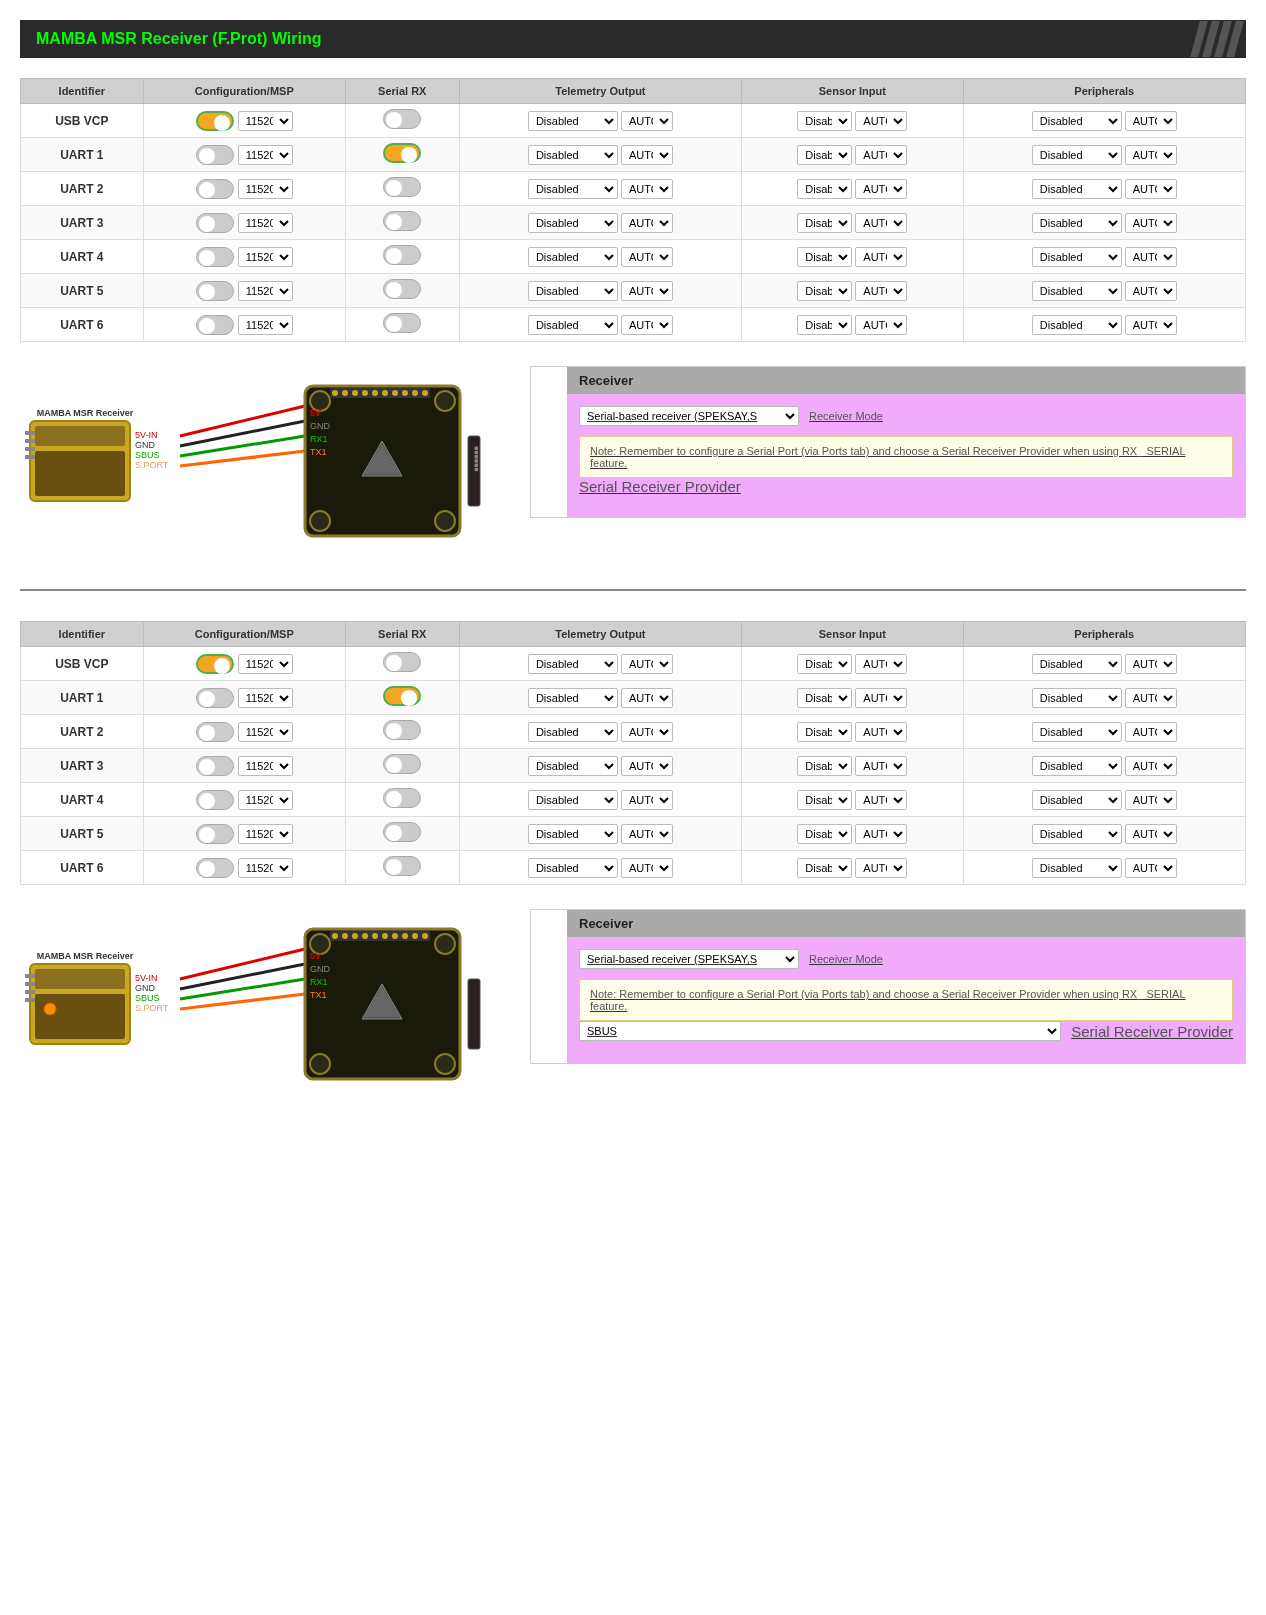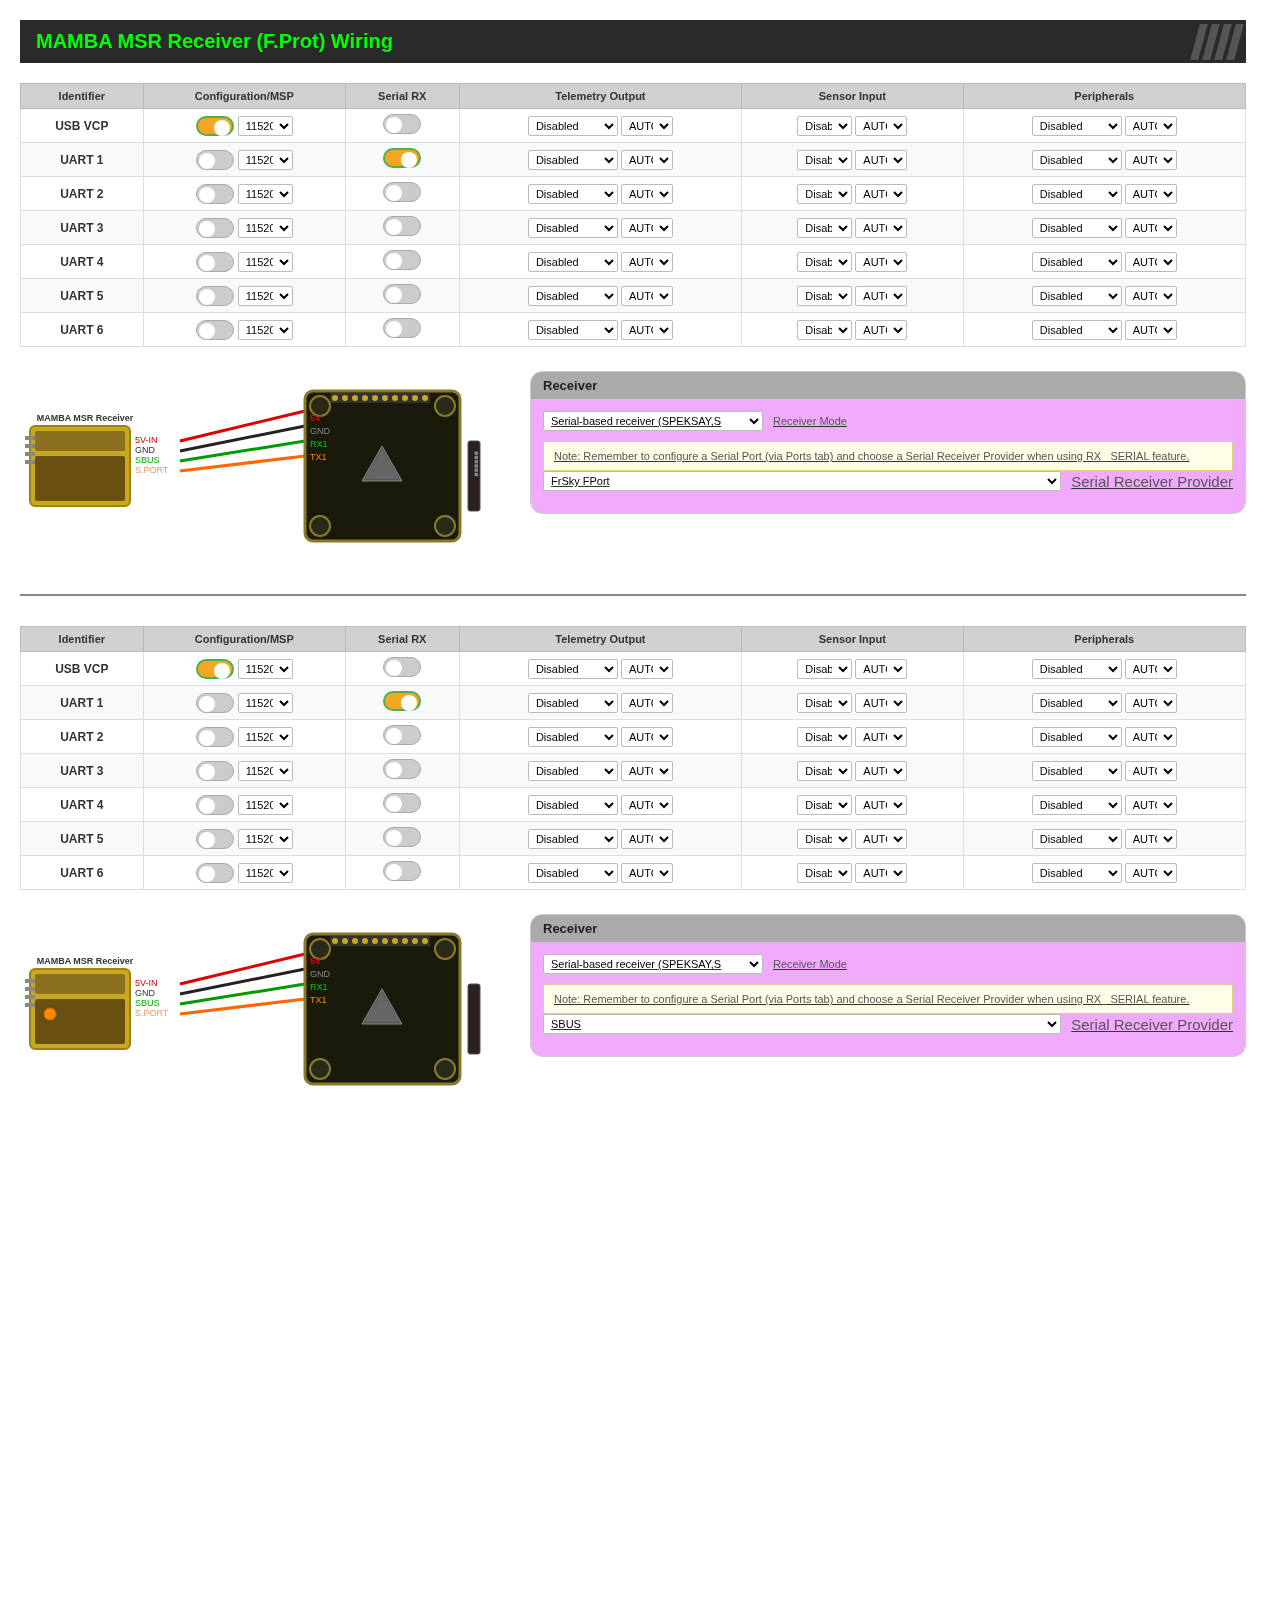--- a/index.html
+++ b/index.html
@@ -21,21 +21,21 @@
       background: #2a2a2a;
       padding: 10px 16px;
       margin-bottom: 20px;
       display: flex;
       align-items: center;
       position: relative;
       overflow: hidden;
     }
     .section-header h2 {
       color: #00ff00;
-      font-size: 20px;
+      font-size: 16px;
       font-weight: bold;
     }
     .section-header .diagonal-lines {
       position: absolute;
       right: 0;
       top: 0;
       bottom: 0;
       width: 80px;
       display: flex;
       align-items: center;
@@ -132,22 +132,23 @@
     }
     .wiring-diagram {
       width: 490px;
       flex-shrink: 0;
     }
 
     
     .receiver-panel {
       flex: 1;
       border: 1px solid #ccc;
-      border-radius: 12px;
+      border-radius: 1px;
       overflow: hidden;
+      padding-left: 36px;
     }
     .receiver-panel-header {
       background: #aaaaaa;
       padding: 6px 12px;
       font-weight: bold;
       font-size: 13px;
       color: #222;
     }
     .receiver-panel-body {
       padding: 12px;
@@ -547,26 +548,20 @@
         <div class="receiver-row">
           <select style="width:220px; font-size:11px;">
             <option>Serial-based receiver (SPEKSAY,S</option>
           </select>
           <label>Receiver Mode</label>
         </div>
         <div class="note-box">
           <span>Note: Remember to configure a Serial Port (via Ports tab) and choose a Serial Receiver Provider when using RX_ SERIAL feature.</span>
         </div>
         <div class="provider-row">
-          <select style="width:200px; font-size:11px;">
-            <option>FrSky FPort</option>
-            <option>FrSky D</option>
-            <option>SBUS</option>
-            <option>IBUS</option>
-          </select>
           <label>Serial Receiver Provider</label>
         </div>
       </div>
     </div>
   </div>
 
   <hr class="section-separator">
 
 
   <table class="ports-table">

